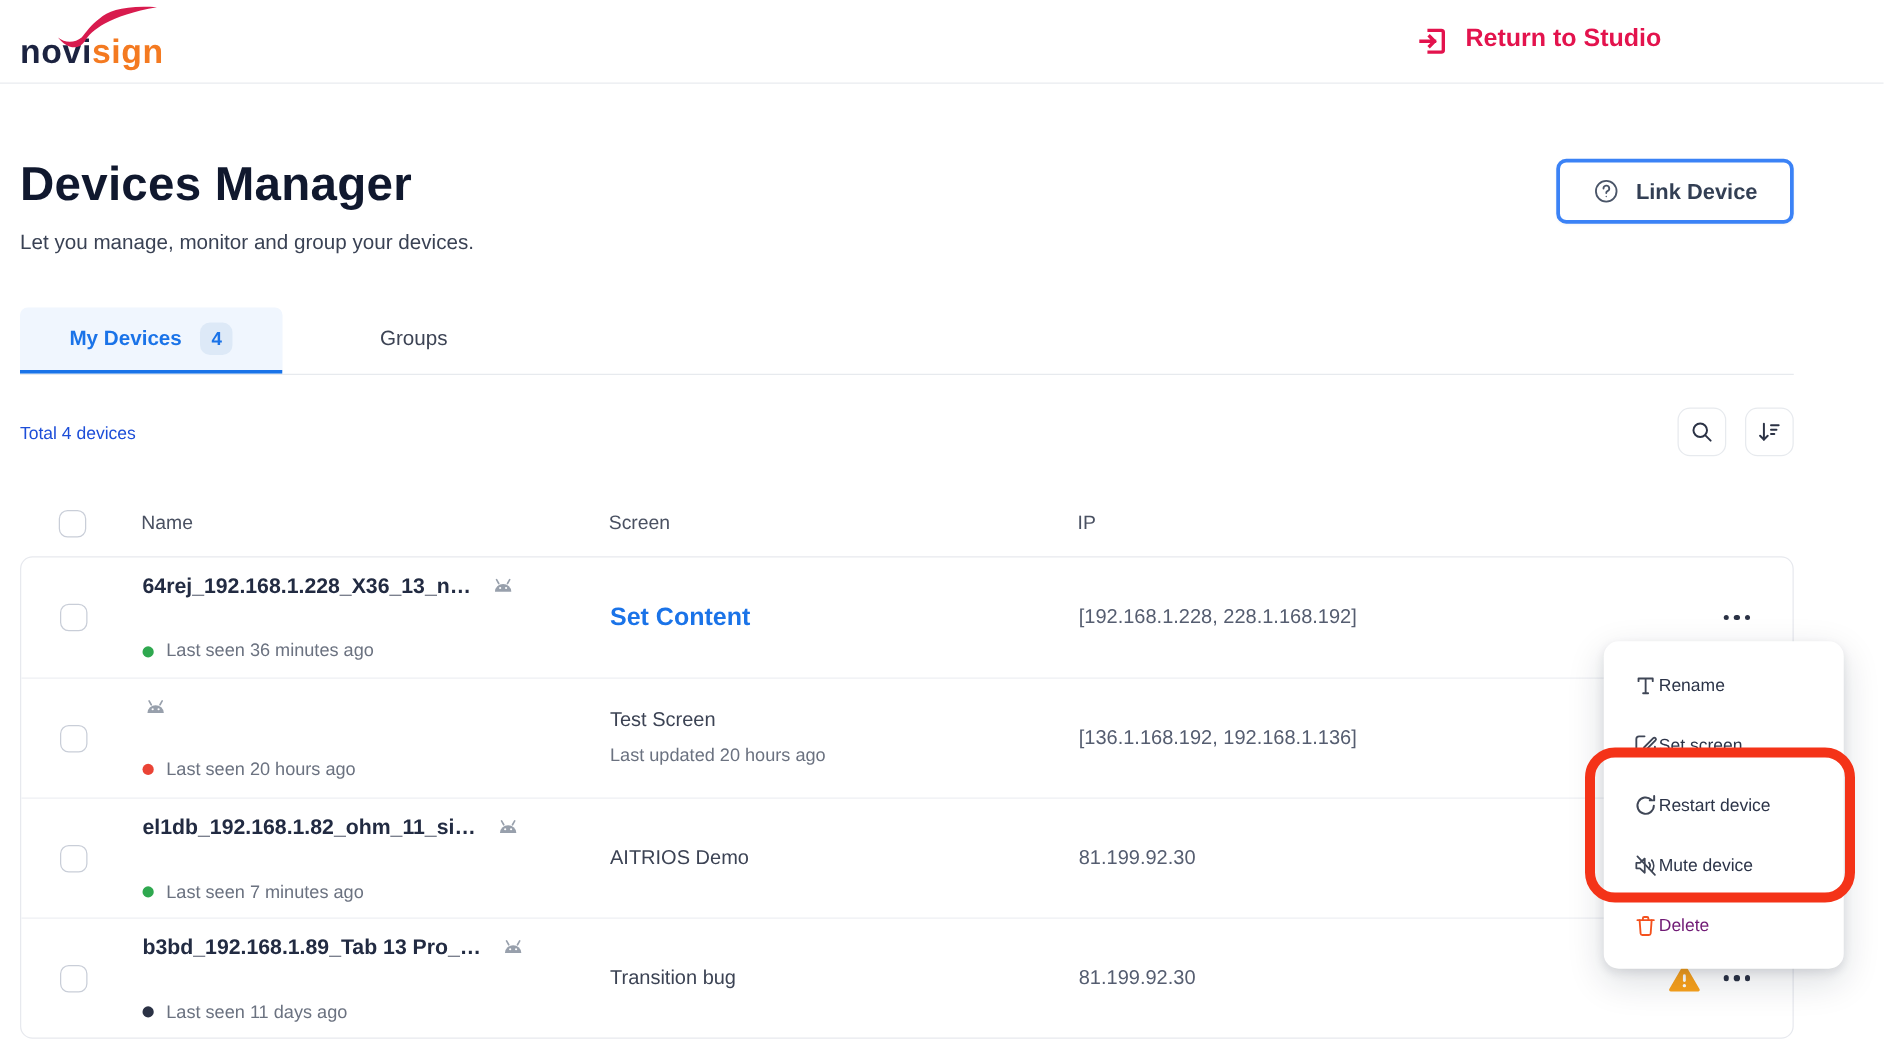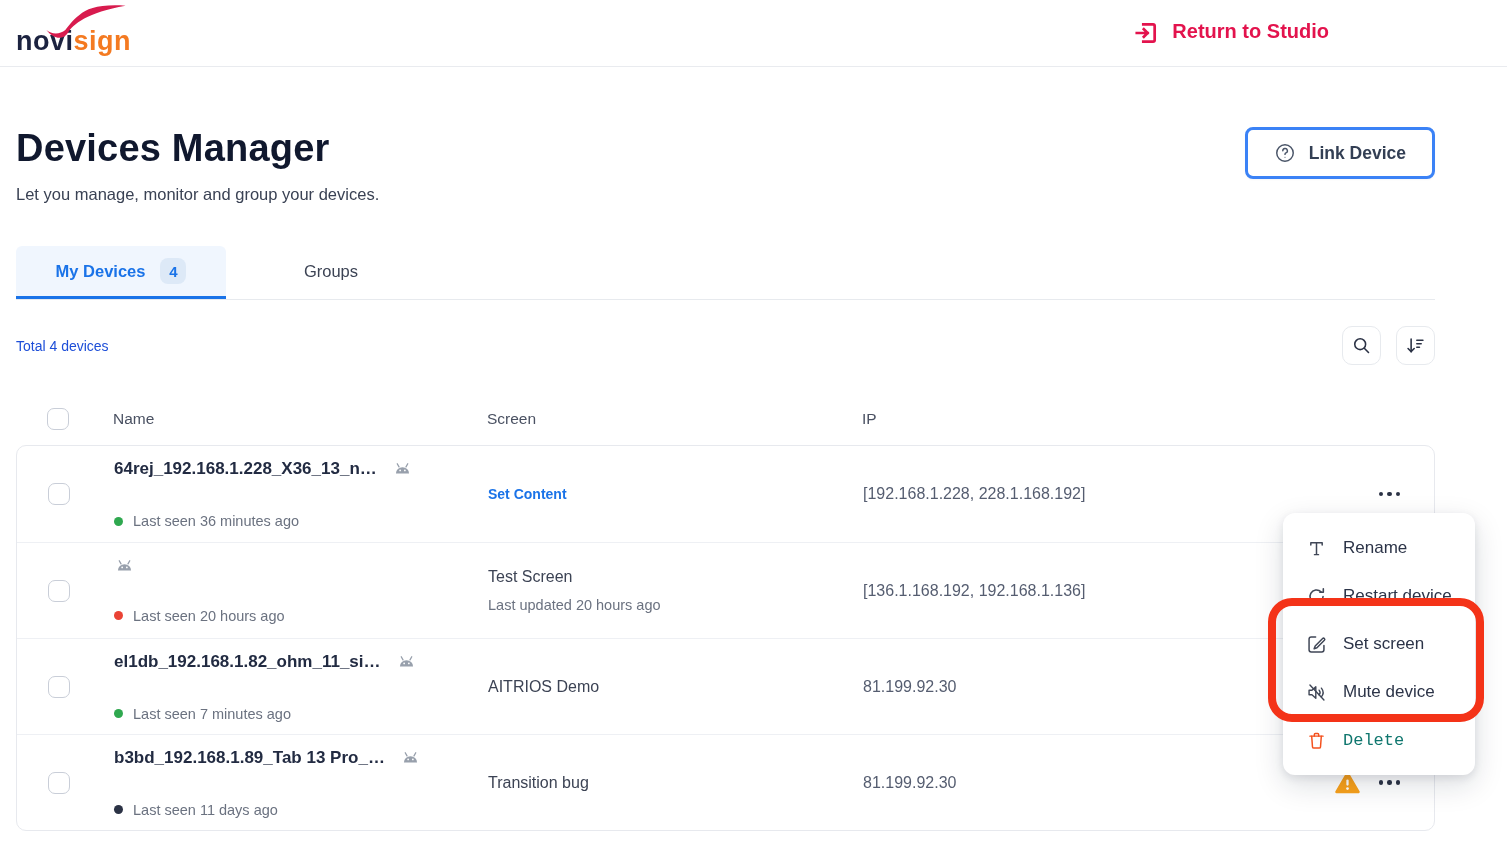--- a/index.html
+++ b/index.html
@@ -53,34 +53,34 @@
   .trow { height:96px; align-items:center; }
   .trow + .trow { border-top:1px solid #eef0f4; }
   .cell-name { display:flex; flex-direction:column; justify-content:center; gap:11px; }
   .name-line { display:flex; align-items:center; gap:15px; }
   .device-name { font-size:17px; font-weight:700; color:#222b42; }
   .status-line { display:flex; align-items:center; gap:10px;margin-top:23px; }
   .status-dot { width:9px; height:9px; border-radius:50%; }
   .status-text { font-size:14.5px; color:#6b7280; }
   .cell-screen { display:flex; flex-direction:column; justify-content:center; gap:11px; }
   .screen-primary { font-size:16px; color:#3c4354; }
-  .screen-primary.link { font-size:14px; font-weight:700; color:#1a73e8; cursor:pointer; }
+  .screen-primary.link { font-size:20px; font-weight:700; color:#1a73e8; cursor:pointer; }
   .screen-secondary { font-size:14.5px; color:#6b7280; }
   .cell-ip { font-size:16px; color:#555d70; }
   .cell-actions { display:flex; align-items:center; justify-content:flex-end; gap:17px; padding-right:32px; }
   .dots { display:flex; gap:4px; cursor:pointer; padding:6px 2px; }
   .dots i { width:4.5px; height:4.5px; border-radius:50%; background:#2b3245; }
 
   
   .context-menu { position:absolute; left:1283px; top:513px; width:192px; z-index:20;
     background:#fff; border-radius:12px; padding:11px 0;
     box-shadow:0 3px 8px rgba(15,25,50,.10), 0 10px 30px rgba(15,25,50,.14); }
-  .menu-item { height:48px; display:flex; align-items:center; gap:16px; padding-left:23px;
-    font-size:17px; color:#2c3448; cursor:pointer; }
-  .menu-item.danger { color:#0f766e;font-family:Liberation Mono, monospace; }
+  .menu-item { height:48px; display:flex; align-items:center; padding-left:23px;
+    font-size:14px; color:#2c3448; cursor:pointer; }
+  .menu-item.danger { color:#701a75; }
 
   
   .annotation { position:absolute; left:1268px; top:598px; width:216px; height:124px;
     border:8px solid #f43318; border-radius:24px; z-index:30; pointer-events:none; }
 
   svg { display:block; }
 </style>
 </head>
 <body>
 
@@ -302,32 +302,32 @@
 </div>
 
 <div class="context-menu">
   <div class="menu-item">
     <svg width="21" height="21" viewBox="0 0 24 24" fill="none" stroke="#3f4656" stroke-width="1.7" stroke-linecap="round">
       <path d="M5.5 5.5 h13 M5.5 5.5 v2.4 M18.5 5.5 v2.4 M12 5.5 v13.5 M9.7 19 h4.6"></path>
     </svg>
     <span>Rename</span>
   </div>
   <div class="menu-item">
+    <svg width="21" height="21" viewBox="0 0 24 24" fill="none" stroke="#3f4656" stroke-width="1.7" stroke-linecap="round" stroke-linejoin="round">
+      <path d="M20.5 13 v5 a2.5 2.5 0 0 1 -2.5 2.5 H6 a2.5 2.5 0 0 1 -2.5 -2.5 V6 a2.5 2.5 0 0 1 2.5 -2.5 h5"></path>
+      <path d="M10.5 13.7 L19 5.2 a1.4 1.4 0 0 1 2 2 L12.5 15.7 l-3.2 1.2 1.2 -3.2 z"></path>
+    </svg>
+    <span>Set screen</span>
+  </div>
+  <div class="menu-item">
     <svg width="21" height="21" viewBox="0 0 24 24" fill="none" stroke="#3f4656" stroke-width="1.8" stroke-linecap="round">
       <path d="M19.5 12 a7.5 7.5 0 1 1 -2.3 -5.4"></path>
       <path d="M19.8 3.2 v4 h-4" stroke-linejoin="round"></path>
     </svg>
     <span>Restart device</span>
-  </div>
-  <div class="menu-item">
-    <svg width="21" height="21" viewBox="0 0 24 24" fill="none" stroke="#3f4656" stroke-width="1.7" stroke-linecap="round" stroke-linejoin="round">
-      <path d="M20.5 13 v5 a2.5 2.5 0 0 1 -2.5 2.5 H6 a2.5 2.5 0 0 1 -2.5 -2.5 V6 a2.5 2.5 0 0 1 2.5 -2.5 h5"></path>
-      <path d="M10.5 13.7 L19 5.2 a1.4 1.4 0 0 1 2 2 L12.5 15.7 l-3.2 1.2 1.2 -3.2 z"></path>
-    </svg>
-    <span>Set screen</span>
   </div>
   <div class="menu-item">
     <svg width="21" height="21" viewBox="0 0 24 24" fill="none" stroke="#3f4656" stroke-width="1.6" stroke-linecap="round" stroke-linejoin="round">
       <path d="M3.5 9.5 v5 h3.3 l4.4 4 V5.5 l-4.4 4 z"></path>
       <path d="M15 9.3 a4.2 4.2 0 0 1 0 5.4 M17.6 7 a8 8 0 0 1 0 10"></path>
       <path d="M4.5 3.5 L20.5 20.5"></path>
     </svg>
     <span>Mute device</span>
   </div>
   <div class="menu-item danger">

